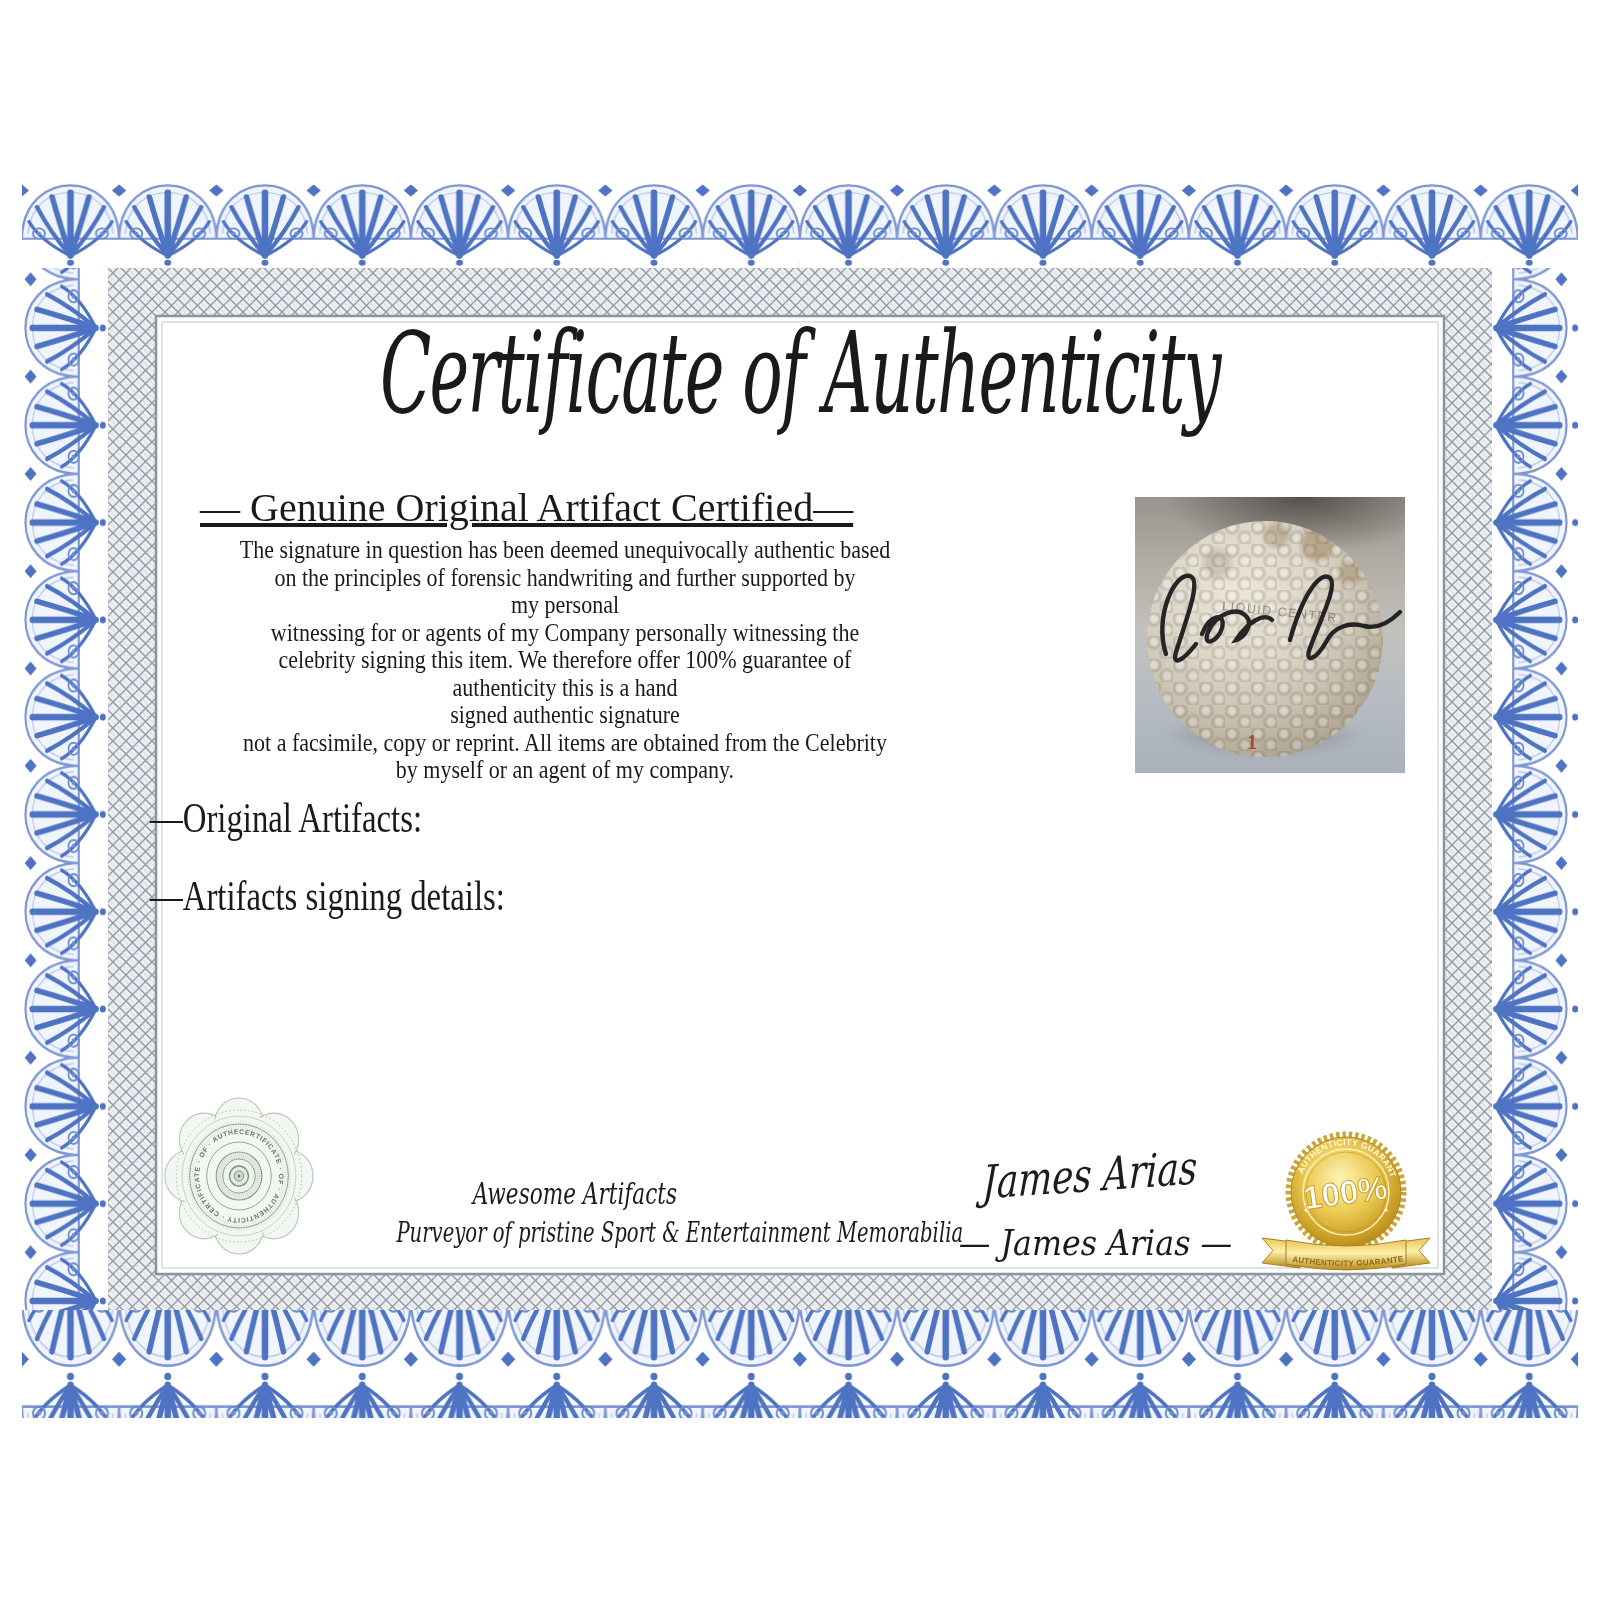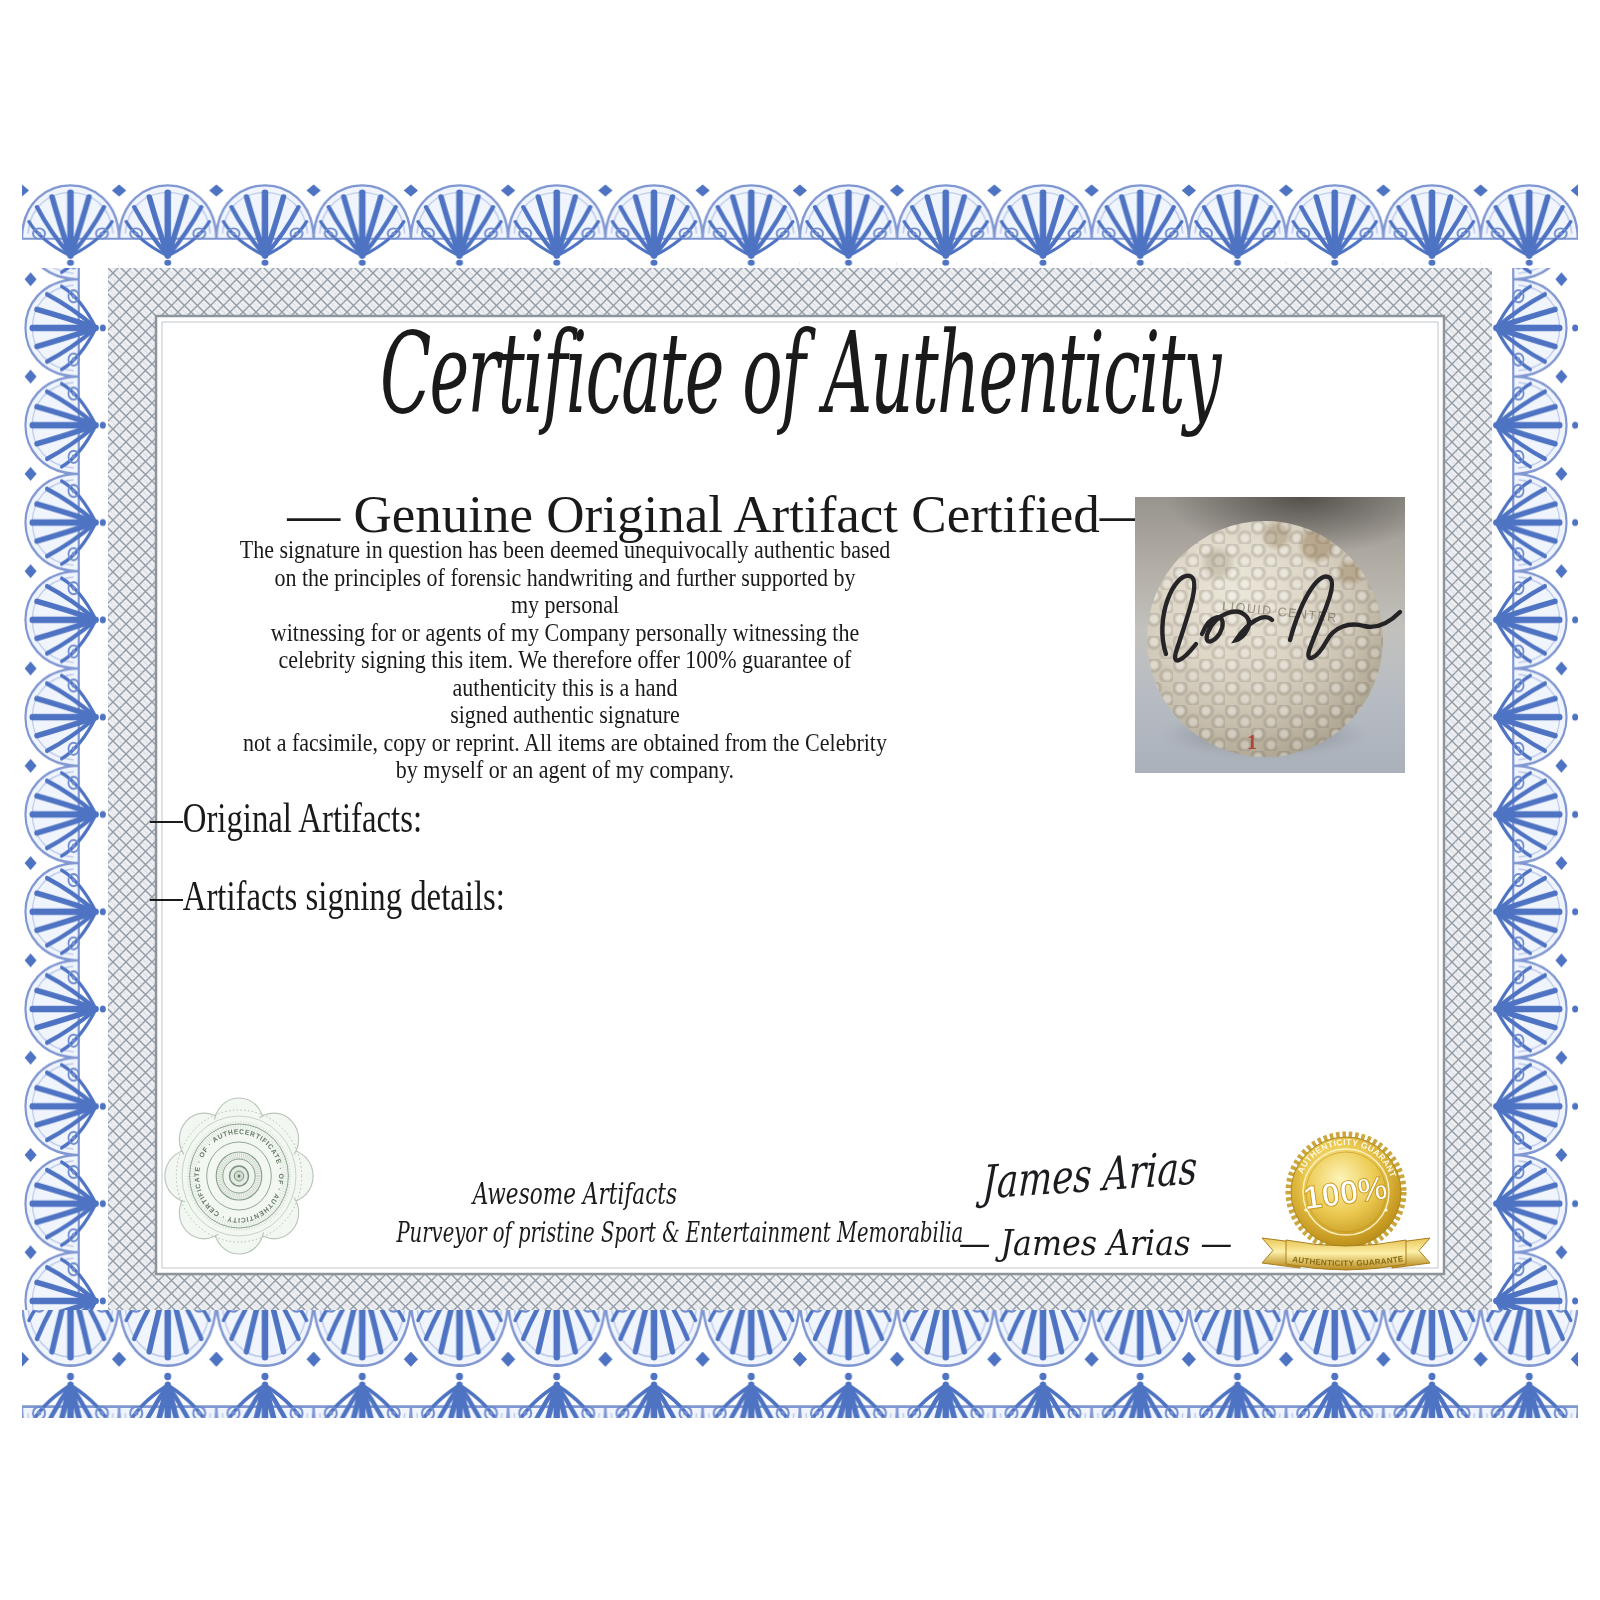--- a/index.html
+++ b/index.html
@@ -5,21 +5,21 @@
   html,body{margin:0;padding:0;background:#fff;}
   .page{position:relative;width:1600px;height:1600px;background:#ffffff;overflow:hidden;
         font-family:"Liberation Serif", serif;color:#1a1a1a;}
   .abs{position:absolute;}
   
   .border-svg{left:22px;top:182px;}
   
   .title{left:0;top:308px;width:1600px;text-align:center;white-space:nowrap;}
   .title span{display:inline-block;font-family:"DejaVu Serif",serif;font-style:italic;
               font-size:112px;letter-spacing:-3px;transform:scaleX(.60);transform-origin:50% 50%;}
-  .subtitle{left:200px;top:484px;width:1040px;text-align:center;font-size:53px;white-space:nowrap;}
+  .subtitle{left:200px;top:484px;width:1040px;font-size:40px;white-space:nowrap;text-decoration:underline;}
   .body-block{left:145px;top:536px;width:840px;text-align:center;font-size:25px;line-height:27.5px;
               transform:scaleX(.88);transform-origin:50% 0;}
   .h-label{left:150px;white-space:nowrap;font-size:42px;transform:scaleX(.78);transform-origin:0 0;}
   .h1{top:794px;} .h2{top:872px;}
   
   .photo{left:1135px;top:497px;width:270px;height:276px;overflow:hidden;
          background:linear-gradient(180deg,#98948e 0%,#b3aea6 26%,#c2c1bd 48%,#b7bcc3 72%,#aab1ba 100%);}
   .photo .shadowtop{position:absolute;left:0;top:0;width:100%;height:40%;
          background:radial-gradient(ellipse 190px 80px at 62% 0%,rgba(42,38,33,.62),rgba(42,38,33,0) 72%);}
   .ball{position:absolute;left:12px;top:24px;width:236px;height:236px;border-radius:50%;

